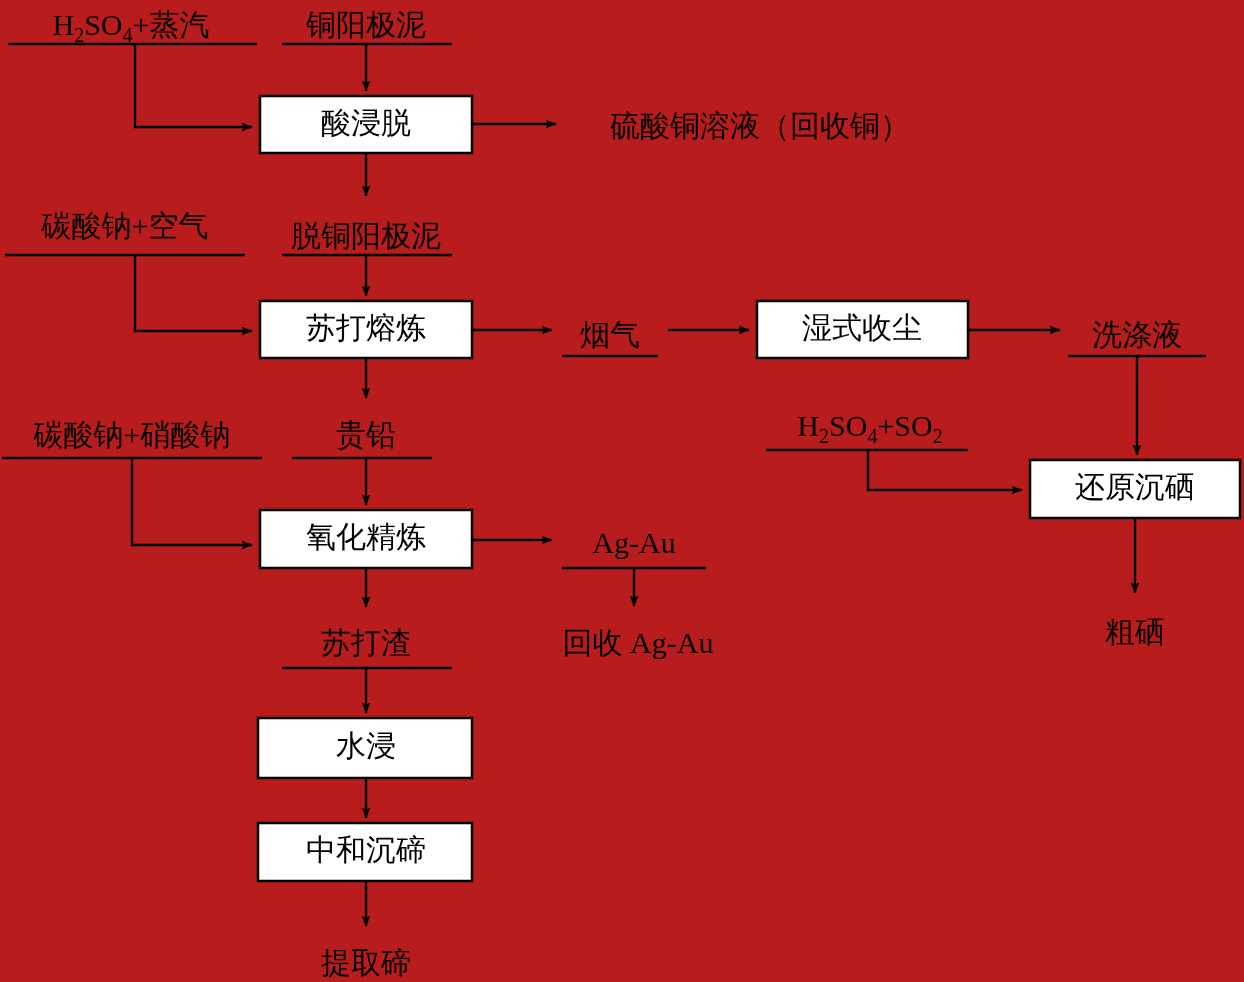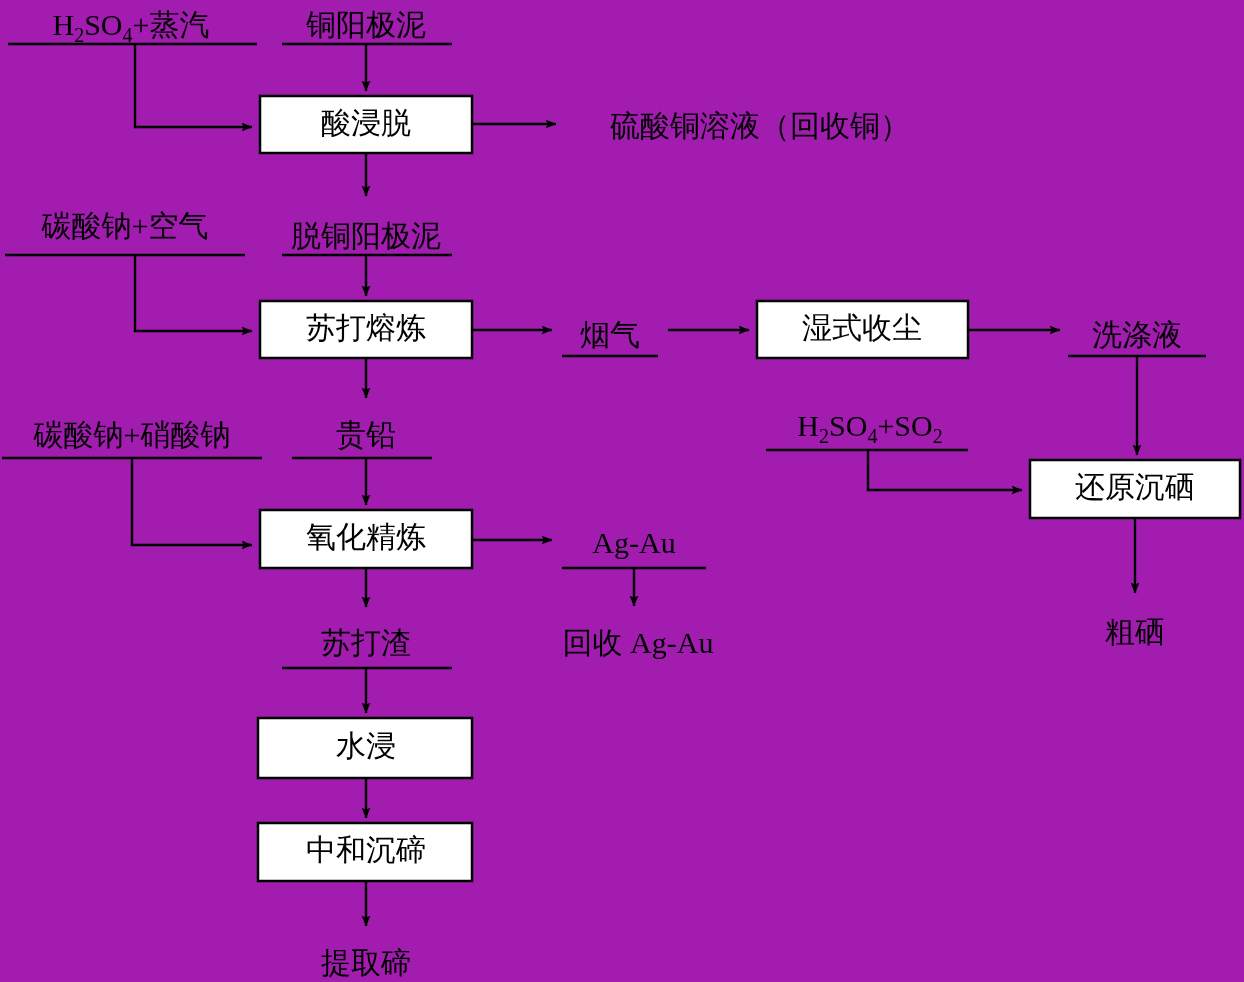--- a/index.html
+++ b/index.html
@@ -4,21 +4,21 @@
 <style>
   html, body {
     margin: 0;
     padding: 0;
     background: #ffffff;
   }
   #diagram-root {
     position: relative;
     width: 1244px;
     height: 982px;
-    background: #a21caf;
+    background: #b91c1c;
     font-family: "Liberation Serif", "DejaVu Serif", serif;
   }
   svg.flow {
     position: absolute;
     top: 0;
     left: 0;
     width: 1244px;
     height: 982px;
   }
   .proc-box {

